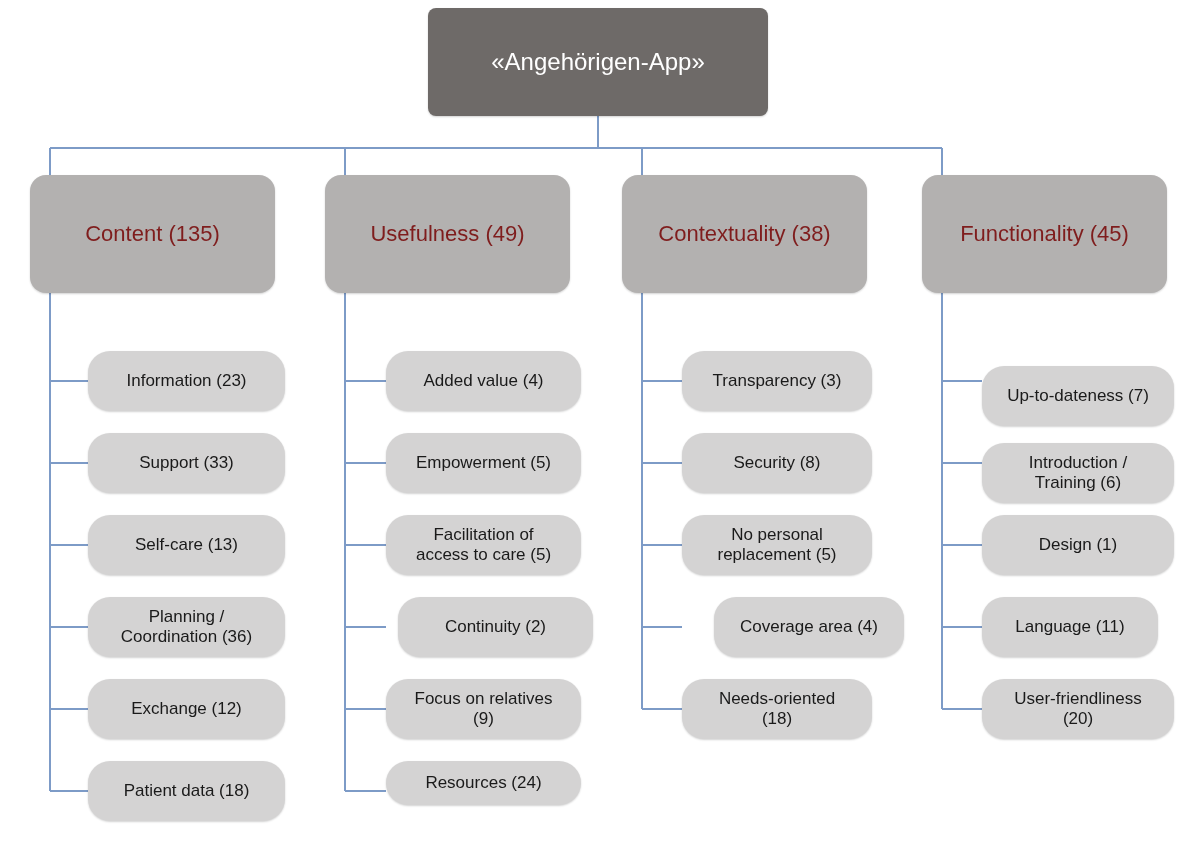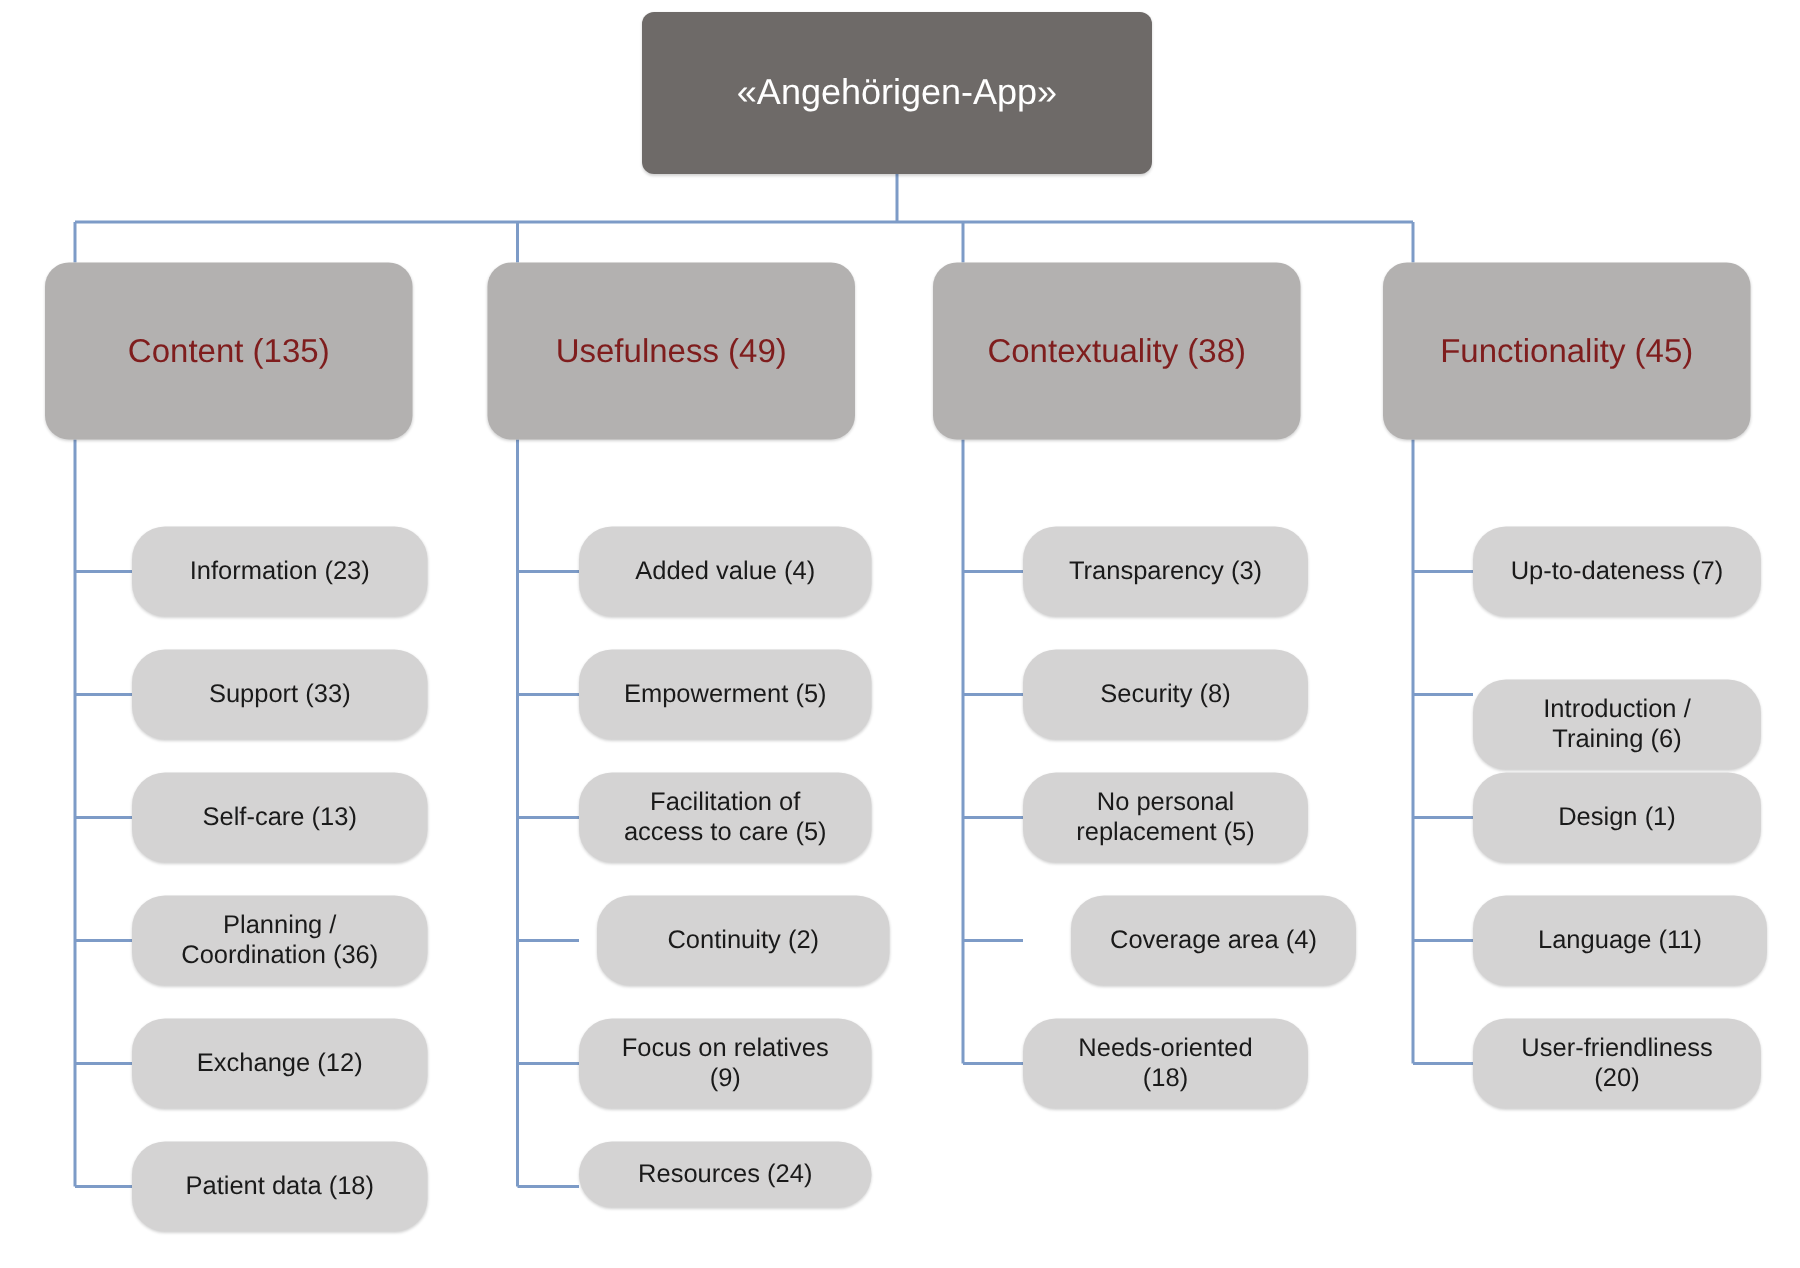--- a/index.html
+++ b/index.html
@@ -121,22 +121,22 @@
       <div class="node leaf" style="left: 386px; top: 761px; width: 195px; height: 44px;">Resources (24)</div>
       <div class="node category" style="left: 622px; top: 175px; width: 245px; height: 118px;">Contextuality (38)</div>
       <div class="node leaf" style="left: 682px; top: 351px; width: 190px; height: 60px;">Transparency (3)</div>
       <div class="node leaf" style="left: 682px; top: 433px; width: 190px; height: 60px;">Security (8)</div>
       <div class="node leaf" style="left: 682px; top: 515px; width: 190px; height: 60px;">No personal
 replacement (5)</div>
       <div class="node leaf" style="left: 714px; top: 597px; width: 190px; height: 60px;">Coverage area (4)</div>
       <div class="node leaf" style="left: 682px; top: 679px; width: 190px; height: 60px;">Needs-oriented
 (18)</div>
       <div class="node category" style="left: 922px; top: 175px; width: 245px; height: 118px;">Functionality (45)</div>
-      <div class="node leaf" style="left: 982px; top: 351px; width: 192px; height: 60px;">Up-to-dateness (7)</div>
-      <div class="node leaf" style="left: 982px; top: 453px; width: 192px; height: 60px;">Introduction /
+      <div class="node leaf" style="left: 982px; top: 366px; width: 192px; height: 60px;">Up-to-dateness (7)</div>
+      <div class="node leaf" style="left: 982px; top: 443px; width: 192px; height: 60px;">Introduction /
 Training (6)</div>
       <div class="node leaf" style="left: 982px; top: 515px; width: 192px; height: 60px;">Design (1)</div>
-      <div class="node leaf" style="left: 982px; top: 597px; width: 196px; height: 60px;">Language (11)</div>
+      <div class="node leaf" style="left: 982px; top: 597px; width: 176px; height: 60px;">Language (11)</div>
       <div class="node leaf" style="left: 982px; top: 679px; width: 192px; height: 60px;">User-friendliness
 (20)</div>
     </div>
 
 </div>
 
 </body></html>

